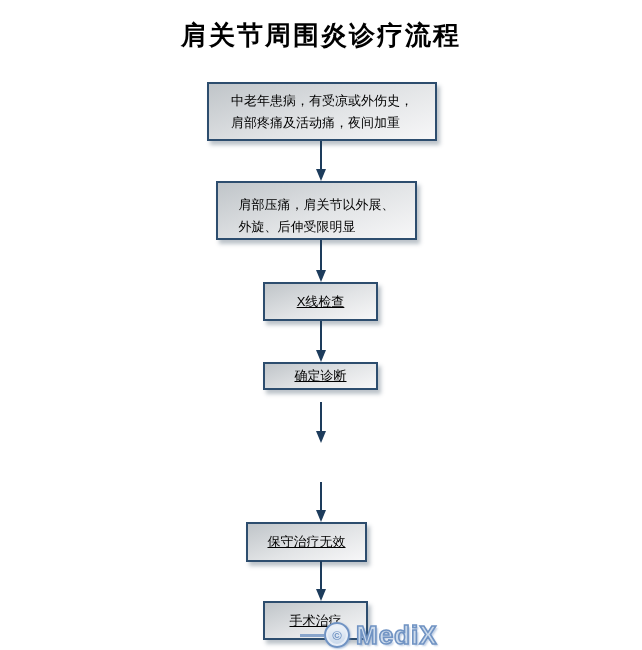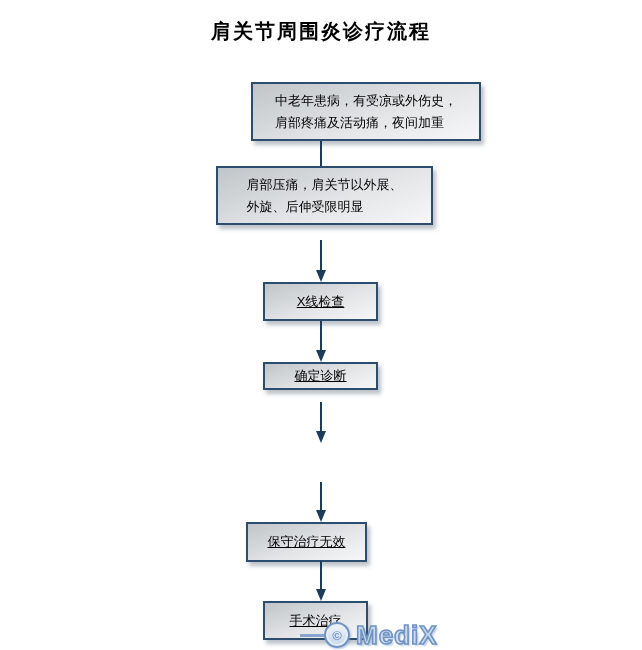--- a/index.html
+++ b/index.html
@@ -9,21 +9,21 @@
     margin:0;
     background:var(--background,#fff);
     overflow:hidden;
     font-family:"Liberation Sans","DejaVu Sans",sans-serif;
   }
   .title{
     position:absolute;
     top:18px;left:0;width:642px;
     margin:0;
     text-align:center;
-    font-size:20px;
+    font-size:26px;
     font-weight:bold;
     letter-spacing:2px;
     color:var(--title,#000);
   }
   .node{
     position:absolute;
     box-sizing:border-box;
     border:2px solid var(--node-border,#2d4d6e);
     background:linear-gradient(160deg,var(--node-fill-top,#c0c5c9) 0%,#e2e4e6 55%,var(--node-fill-bottom,#f7f7f8) 100%);
     box-shadow:3px 4px 4px rgba(107,121,136,0.45);
@@ -32,22 +32,22 @@
     justify-content:center;
   }
   .node-text{
     font-size:13px;
     line-height:22px;
     color:var(--node-text,#000);
     white-space:pre-line;
     text-align:left;
   }
   .node.single .node-text{text-align:center;line-height:normal;text-decoration:underline;}
-  .node-1{left:207px;top:82px;width:230px;height:59px;margin-left:44px;}
-  .node-2{left:216px;top:166px;width:217px;height:59px;}
+  .node-1{left:207px;top:82px;width:230px;height:59px;}
+  .node-2{left:216px;top:181px;width:201px;height:59px;align-items:flex-end;}
   .node-3{left:263px;top:282px;width:115px;height:39px;}
   .node-4{left:263px;top:362px;width:115px;height:28px;}
   .node-5{left:246px;top:443px;width:151px;height:39px;}
   .node-6{left:246px;top:522px;width:121px;height:40px;}
   .node-7{left:263px;top:601px;width:105px;height:39px;}
   .arrow{
     position:absolute;
     left:315px;width:12px;
     display:flex;flex-direction:column;align-items:center;
   }

